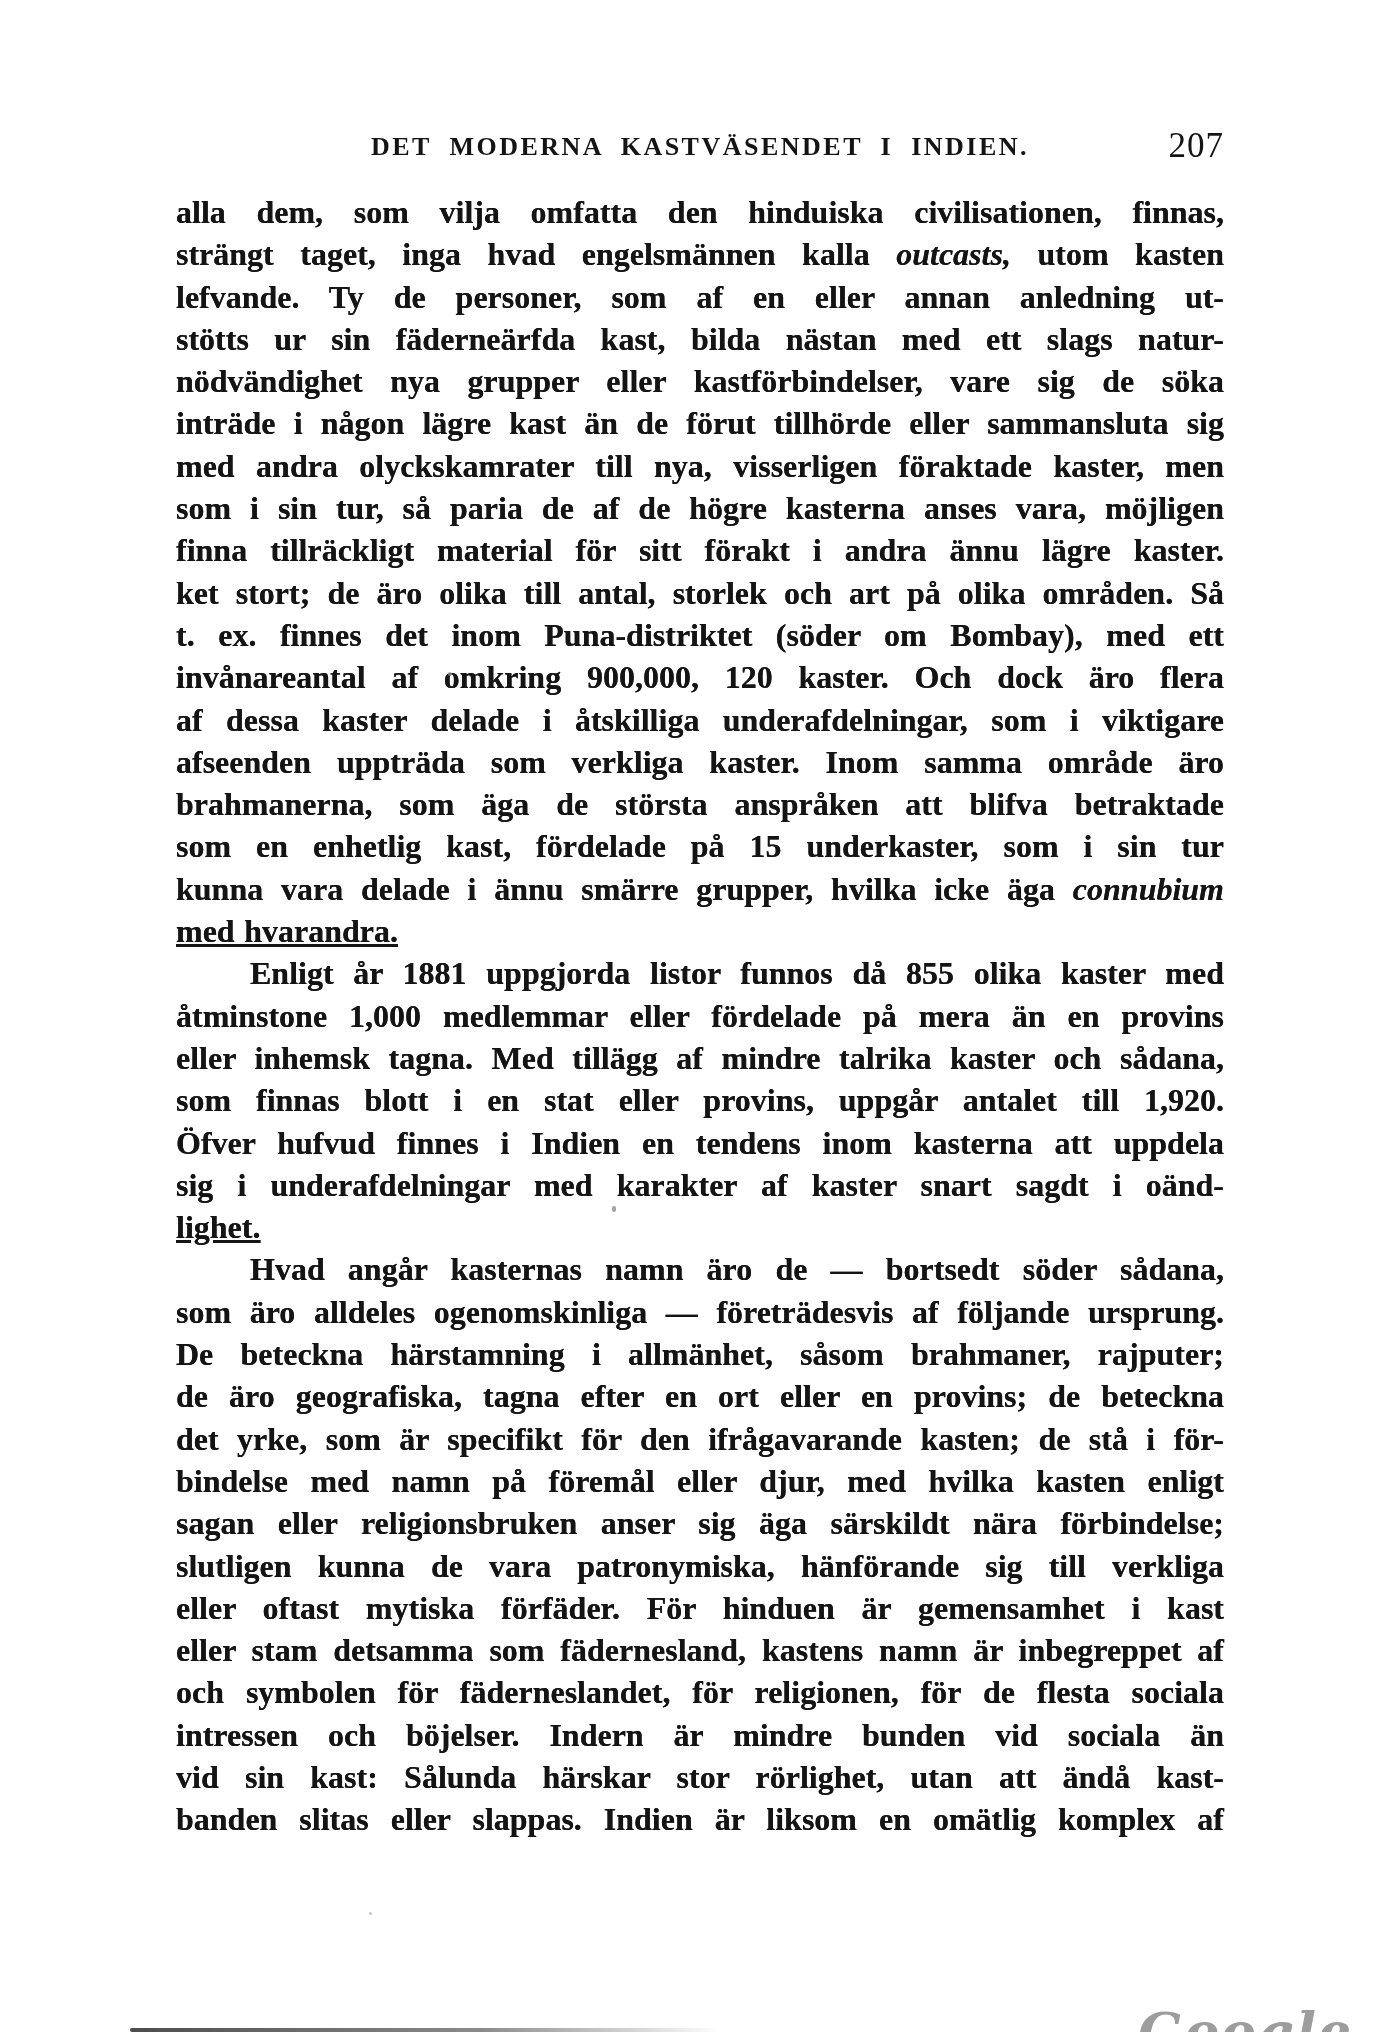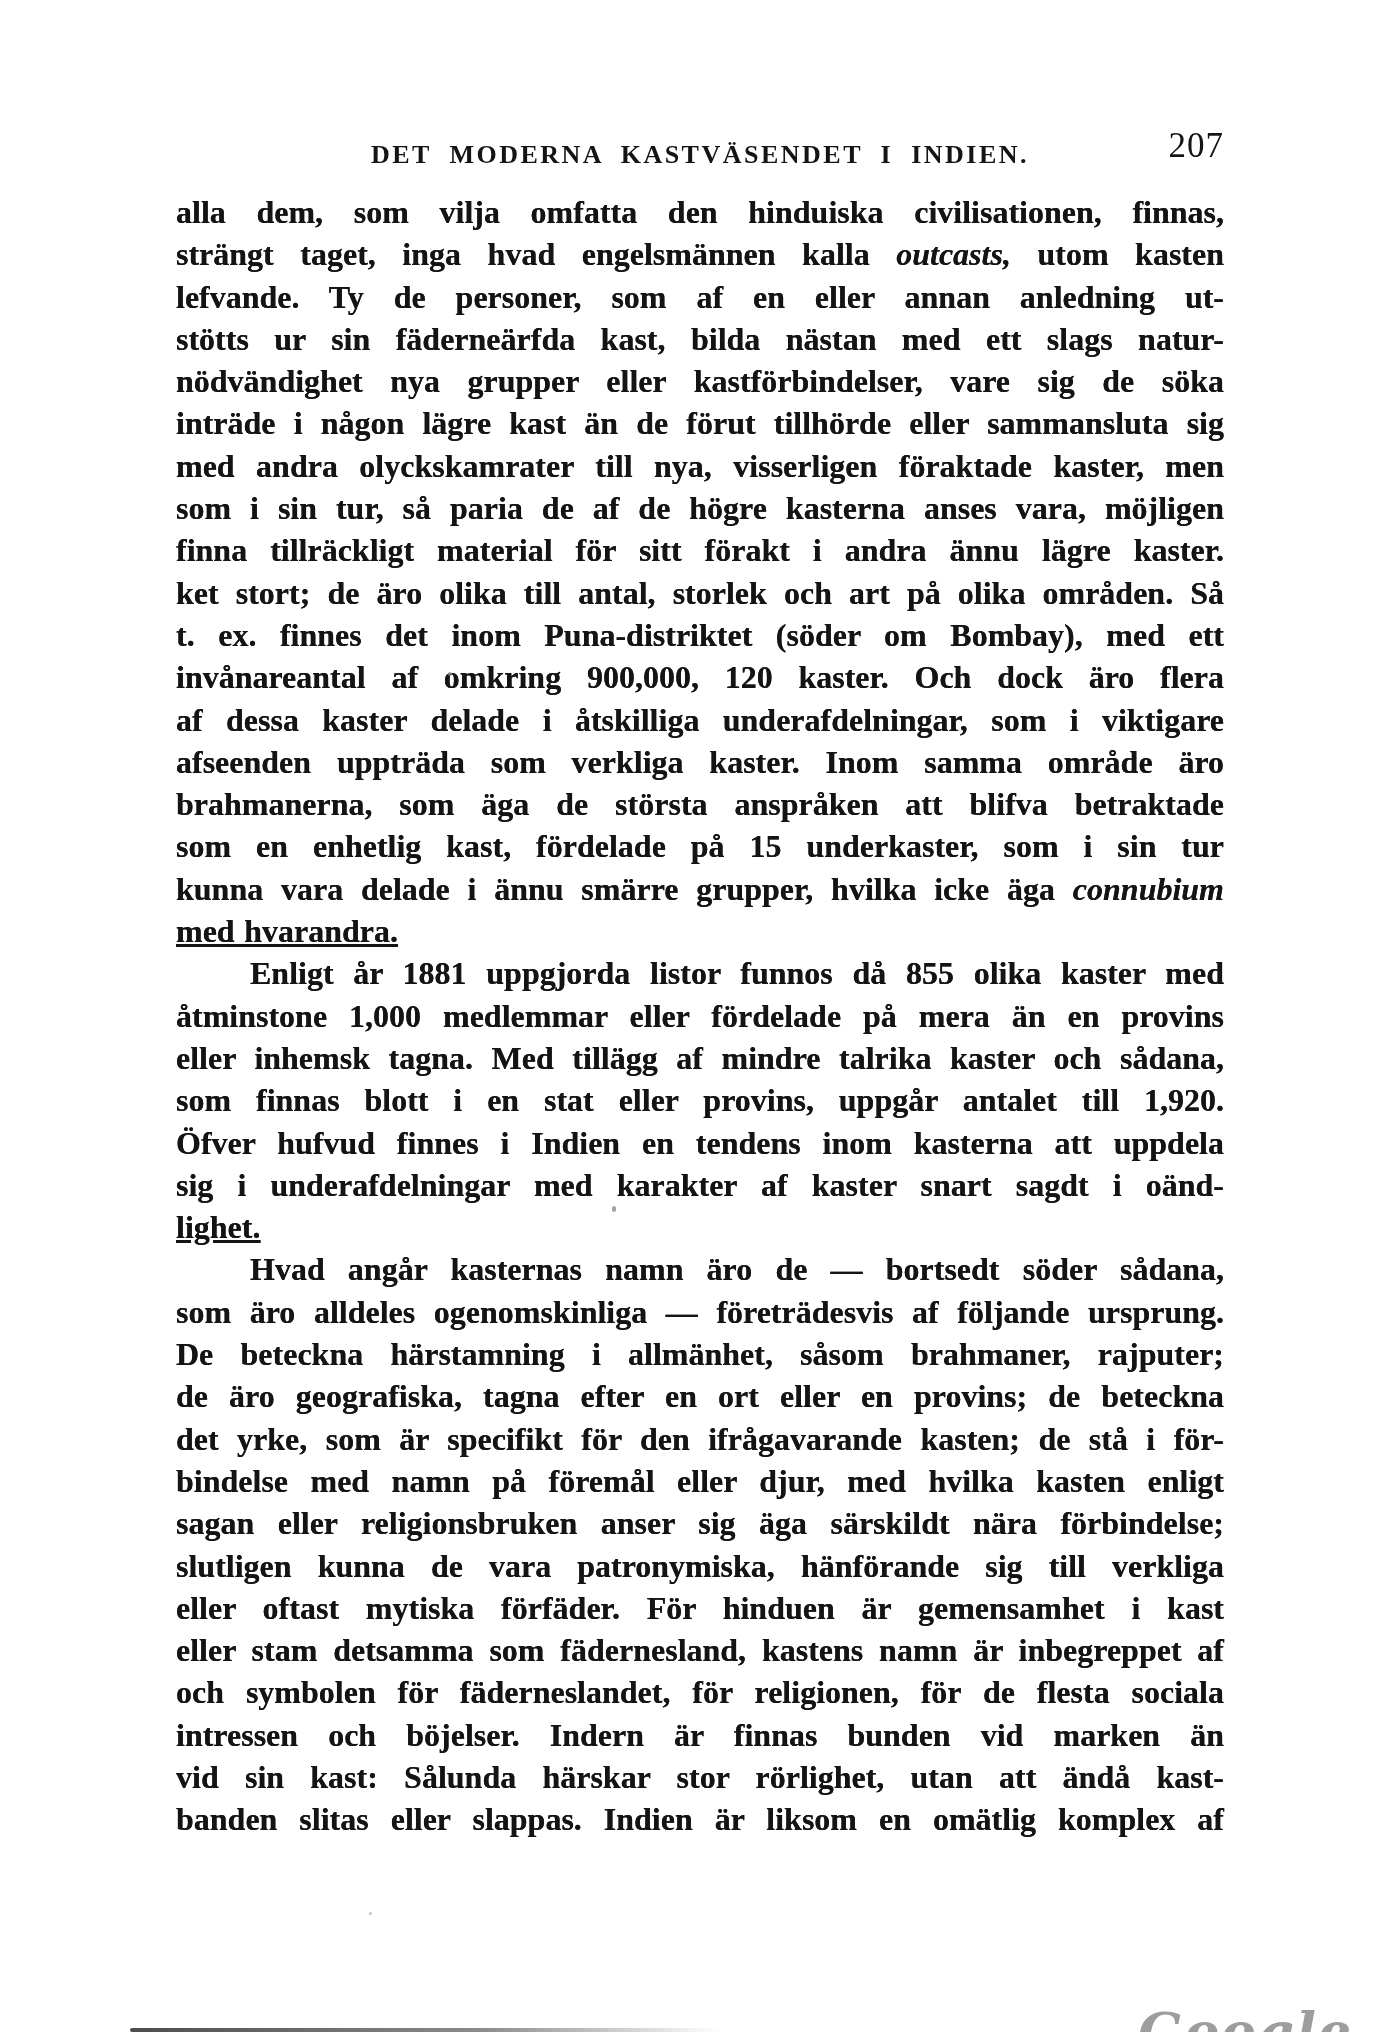--- a/index.html
+++ b/index.html
@@ -22,21 +22,20 @@
   .header-title {
     position: absolute;
     left: 0; right: 0;
     top: 6px;
     text-align: center;
     font-weight: bold;
     font-size: 26px;
     letter-spacing: 2.5px;
     word-spacing: 9px;
     white-space: nowrap;
-    margin-top: 8px;
   }
   .page-number {
     position: absolute;
     right: 0;
     top: 0;
     font-weight: normal;
     font-size: 35px;
     letter-spacing: 1px;
   }
   .text-column {
@@ -132,21 +131,21 @@
       <div class="line"><span>som äro alldeles ogenomskinliga — företrädesvis af följande ursprung.</span></div>
       <div class="line"><span>De beteckna härstamning i allmänhet, såsom brahmaner, rajputer;</span></div>
       <div class="line"><span>de äro geografiska, tagna efter en ort eller en provins; de beteckna</span></div>
       <div class="line"><span>det yrke, som är specifikt för den ifrågavarande kasten; de stå i för-</span></div>
       <div class="line"><span>bindelse med namn på föremål eller djur, med hvilka kasten enligt</span></div>
       <div class="line"><span>sagan eller religionsbruken anser sig äga särskildt nära förbindelse;</span></div>
       <div class="line"><span>slutligen kunna de vara patronymiska, hänförande sig till verkliga</span></div>
       <div class="line"><span>eller oftast mytiska förfäder.  För hinduen är gemensamhet i kast</span></div>
       <div class="line"><span>eller stam detsamma som fädernesland, kastens namn är inbegreppet af</span></div>
       <div class="line"><span>och symbolen för fäderneslandet, för religionen, för de flesta sociala</span></div>
-      <div class="line"><span>intressen och böjelser.  Indern är finnas bunden vid marken än</span></div>
+      <div class="line"><span>intressen och böjelser.  Indern är mindre bunden vid sociala än</span></div>
       <div class="line"><span>vid sin kast:  Sålunda härskar stor rörlighet, utan att ändå kast-</span></div>
       <div class="line"><span>banden slitas eller slappas.  Indien är liksom en omätlig komplex af</span></div>
     </div>
 
   <div class="scan-speck" style="left:448px; top:672px; width:4px; height:4px;"></div>
   <div class="scan-speck" style="left:612px; top:1206px; width:4px; height:6px; border-radius:2px;"></div>
   <div class="scan-speck" style="left:369px; top:1912px; width:3px; height:3px; opacity:0.5;"></div>
 
   <div class="scan-smudge"></div>
 

